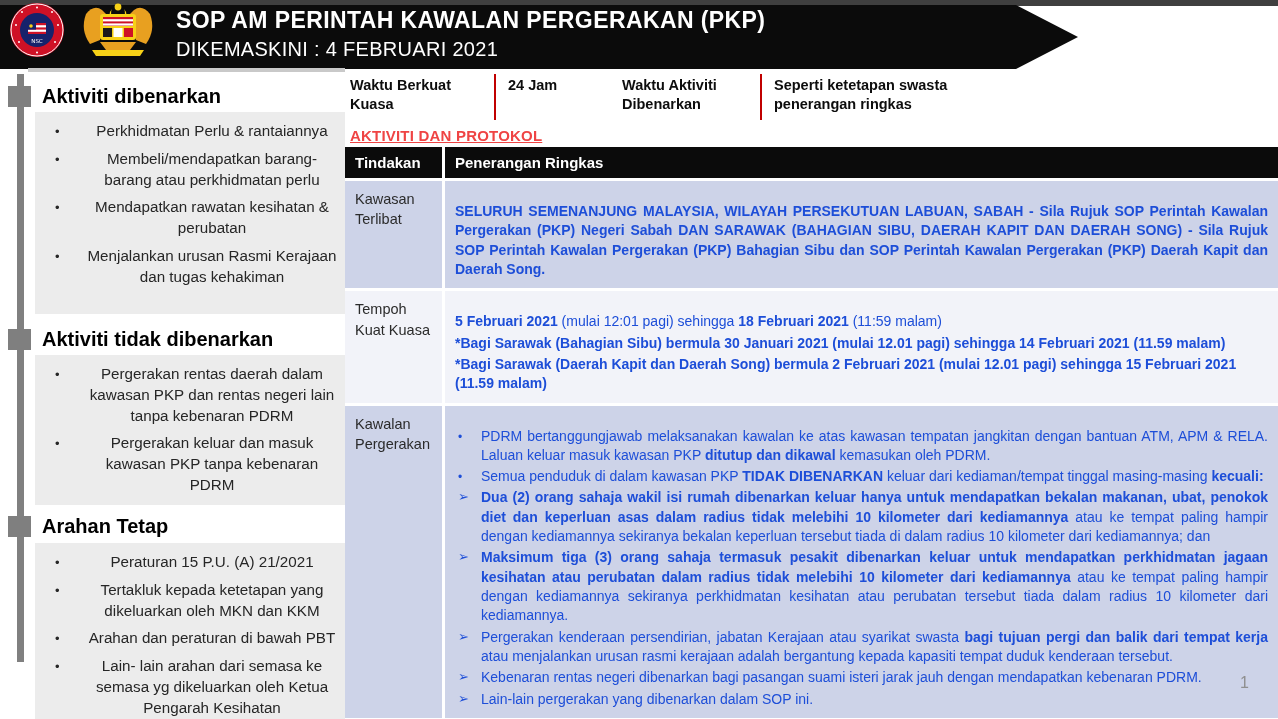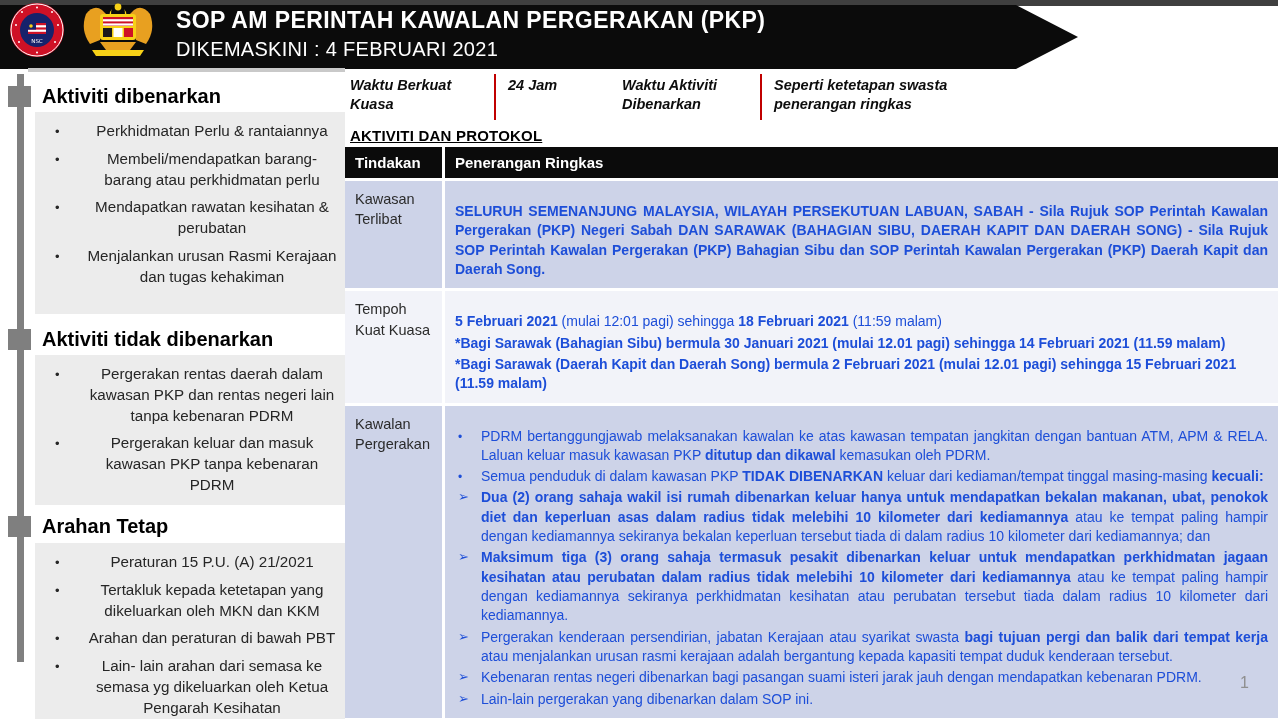--- a/index.html
+++ b/index.html
@@ -30,29 +30,29 @@
   .s-bullet { width:30px; flex:0 0 30px; font-size:13px; padding-top:2px; }
   .s-text { flex:1;text-align:center; }
   .sec1 { margin-top:12px; }
   .sec1 .side-box { margin-top:3px; min-height:202px; }
   .sec2 { margin-top:13px; }
   .sec2 .side-box { margin-top:3px; min-height:143px; }
   .sec3 { margin-top:9px; }
   .sec3 .side-box { margin-top:4px; min-height:178px; }
 
   
-  .info-row { position:absolute; left:350px; top:74px; width:925px; display:flex; align-items:flex-start;font-style:italic; }
+  .info-row { position:absolute; left:350px; top:74px; width:925px; display:flex; align-items:flex-start; }
   .info-pair { display:flex; align-items:stretch; }
   .info-label, .info-value { font-size:14.5px; font-weight:700; color:#0d0d0d; line-height:1.3; padding-top:2px; }
   .info-div { width:2px; background:#c00000; margin:0 12px; min-height:46px; }
   .w1l{width:132px;} .w1v{width:92px;} .w2l{width:126px;} .w2v{width:206px;} .w3l{width:102px;} .w3v{width:90px;}
   .gap1{width:22px;} .gap2{width:22px;}
 
   
-  .section-title { position:absolute; left:350px; top:127px; font-size:15px; font-weight:700; color:#000000;
+  .section-title { position:absolute; left:350px; top:127px; font-size:15px; font-weight:700; color:#ef4444;
                    text-decoration:underline; letter-spacing:.2px; }
 
   
   .table { position:absolute; left:345px; top:147px; width:933px; }
   .t-head { display:flex; background:#0b0b0b; color:#fff; font-weight:700; font-size:15px; height:31px; align-items:center; }
   .t-head .h1 { width:97px; padding-left:10px; }
   .t-head .hgap { width:3px; align-self:stretch; background:#fff; }
   .t-head .h2 { flex:1; padding-left:10px; }
   .t-row { display:flex; margin-top:3px; }
   .t-row:nth-child(odd) { background:#cdd3e8; }

